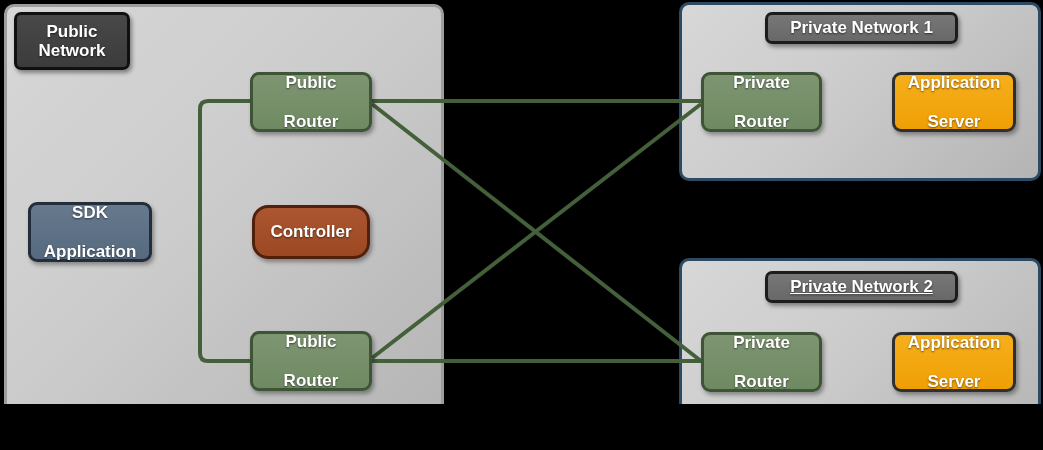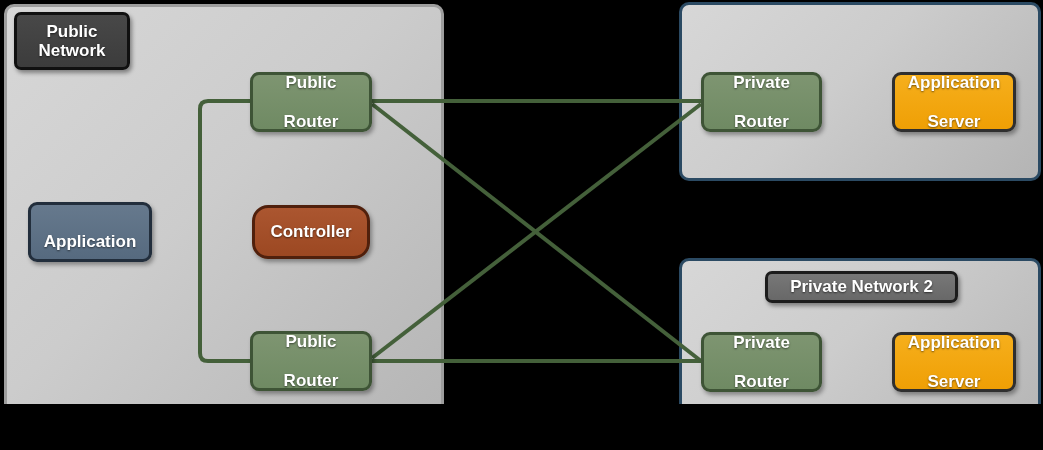--- a/index.html
+++ b/index.html
@@ -65,22 +65,25 @@
     <path d="M 372 358 L 701 104"></path>
   </svg>
 
   <div class="badge b-internet" style="left:14px;top:12px;width:116px;height:58px;">
     <span>
       <span>Public</span><br>
       <span>Network</span>
     </span>
   </div>
 
+  <div class="badge b-network" style="left:765px;top:12px;width:193px;height:32px;">
+    <span>Private Network 1</span>
+  </div>
 
-  <div class="badge b-network" style="left:765px;top:271px;width:193px;height:32px;">
+  <div class="badge b-network" style="left:765px;top:271px;width:193px;height:32px;text-decoration:underline;">
     <span>Private Network 2</span>
   </div>
 
   <div class="node n-router" style="left:250px;top:72px;width:122px;height:60px;">
     <span>
       <span>Public</span><br>
       <span>Router</span>
     </span>
   </div>
 
@@ -90,21 +93,21 @@
       <span>Router</span>
     </span>
   </div>
 
   <div class="node n-controller" style="left:252px;top:205px;width:118px;height:54px;border-radius:16px;">
     <span>Controller</span>
   </div>
 
   <div class="node n-sdk" style="left:28px;top:202px;width:124px;height:60px;">
     <span>
-      <br>
+      <span>SDK</span><br>
       <span>Application</span>
     </span>
   </div>
 
   <div class="node n-router" style="left:701px;top:72px;width:121px;height:60px;">
     <span>
       <span>Private</span><br>
       <span>Router</span>
     </span>
   </div>

